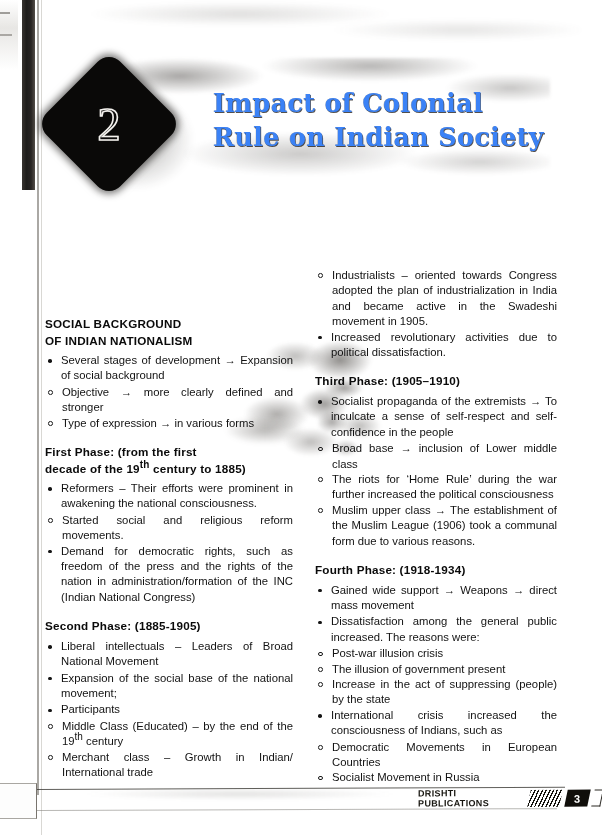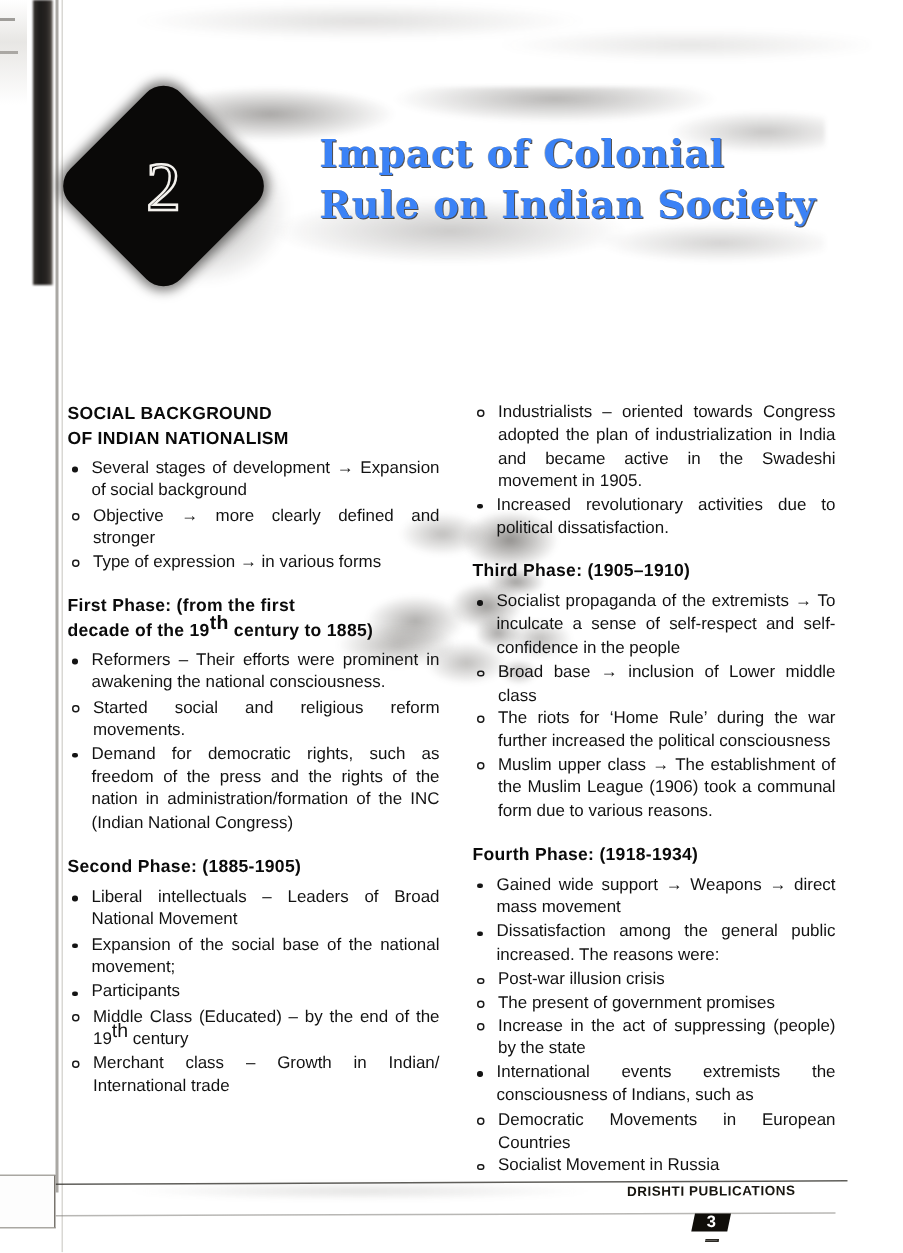--- a/index.html
+++ b/index.html
@@ -186,21 +186,21 @@
   .columns {
     position: absolute;
     left: 45px; top: 268px;
     width: 512px;
     display: flex;
     gap: 22px;
   }
   .col {
     width: 245px;
   }
-  .col-left { width: 248px; }
+  .col-left { width: 248px; margin-top: 48px; }
   .col-right { width: 242px; }
 
   .sec-head {
     font-family: "Liberation Sans", sans-serif;
     font-weight: 700;
     font-size: 11.7px;
     line-height: 16.5px;
     letter-spacing: .2px;
     color: #0a0a0a;
     margin: 0 0 4px 0;
@@ -276,21 +276,20 @@
     transform-origin: left center;
   }
   .footer-tag {
     position: absolute;
     left: 418px; top: 789px;
     height: 18px;
     display: flex;
     align-items: center;
     gap: 5px;
     transform: rotate(-0.3deg);
-    flex-direction: column;
   }
   .footer-brand {
     font-family: "Liberation Sans", sans-serif;
     font-weight: 700;
     font-size: 9px;
     letter-spacing: .35px;
     color: #17150f;
     text-transform: uppercase;
   }
   .footer-hatch {
@@ -317,21 +316,21 @@
   .footer-pagebox span { transform: skewX(12deg); }
   .footer-tail {
     width: 9px; height: 17px;
     border-top: 1.3px solid #2a2823;
     border-bottom: 1.3px solid #2a2823;
     border-right: 1.3px solid #2a2823;
     transform: skewX(-12deg);
     box-sizing: border-box;
   }
 
-  sup { font-size: 13px; vertical-align: super; line-height: 0; }
+  sup { font-size: 10px; vertical-align: super; line-height: 0; }
 </style>
 </head>
 <body>
 
 <div class="page">
 
   <div class="scan-corner-left"></div>
   <div class="scan-corner-notch"></div>
   <div class="scan-corner-notch2"></div>
   <div class="scan-binding-dark"></div>
@@ -414,25 +413,25 @@
       </ul>
 
       <div class="sec-head spaced">Fourth Phase: (1918-1934)</div>
 
       <ul class="lvl1">
         <li>Gained wide support → Weapons → direct mass movement</li>
         <li>Dissatisfaction among the general public increased. The reasons were:</li>
       </ul>
       <ul class="lvl2 nested">
         <li>Post-war illusion crisis</li>
-        <li>The present of government promises</li>
+        <li>The illusion of government present</li>
         <li>Increase in the act of suppressing (people) by the state</li>
       </ul>
       <ul class="lvl1">
-        <li>International events extremists the consciousness of Indians, such as</li>
+        <li>International crisis increased the consciousness of Indians, such as</li>
       </ul>
       <ul class="lvl2 nested">
         <li>Democratic Movements in European Countries</li>
         <li>Socialist Movement in Russia</li>
       </ul>
 
     </div>
   </div>
 
   <div class="smudge sm-footer"></div>

